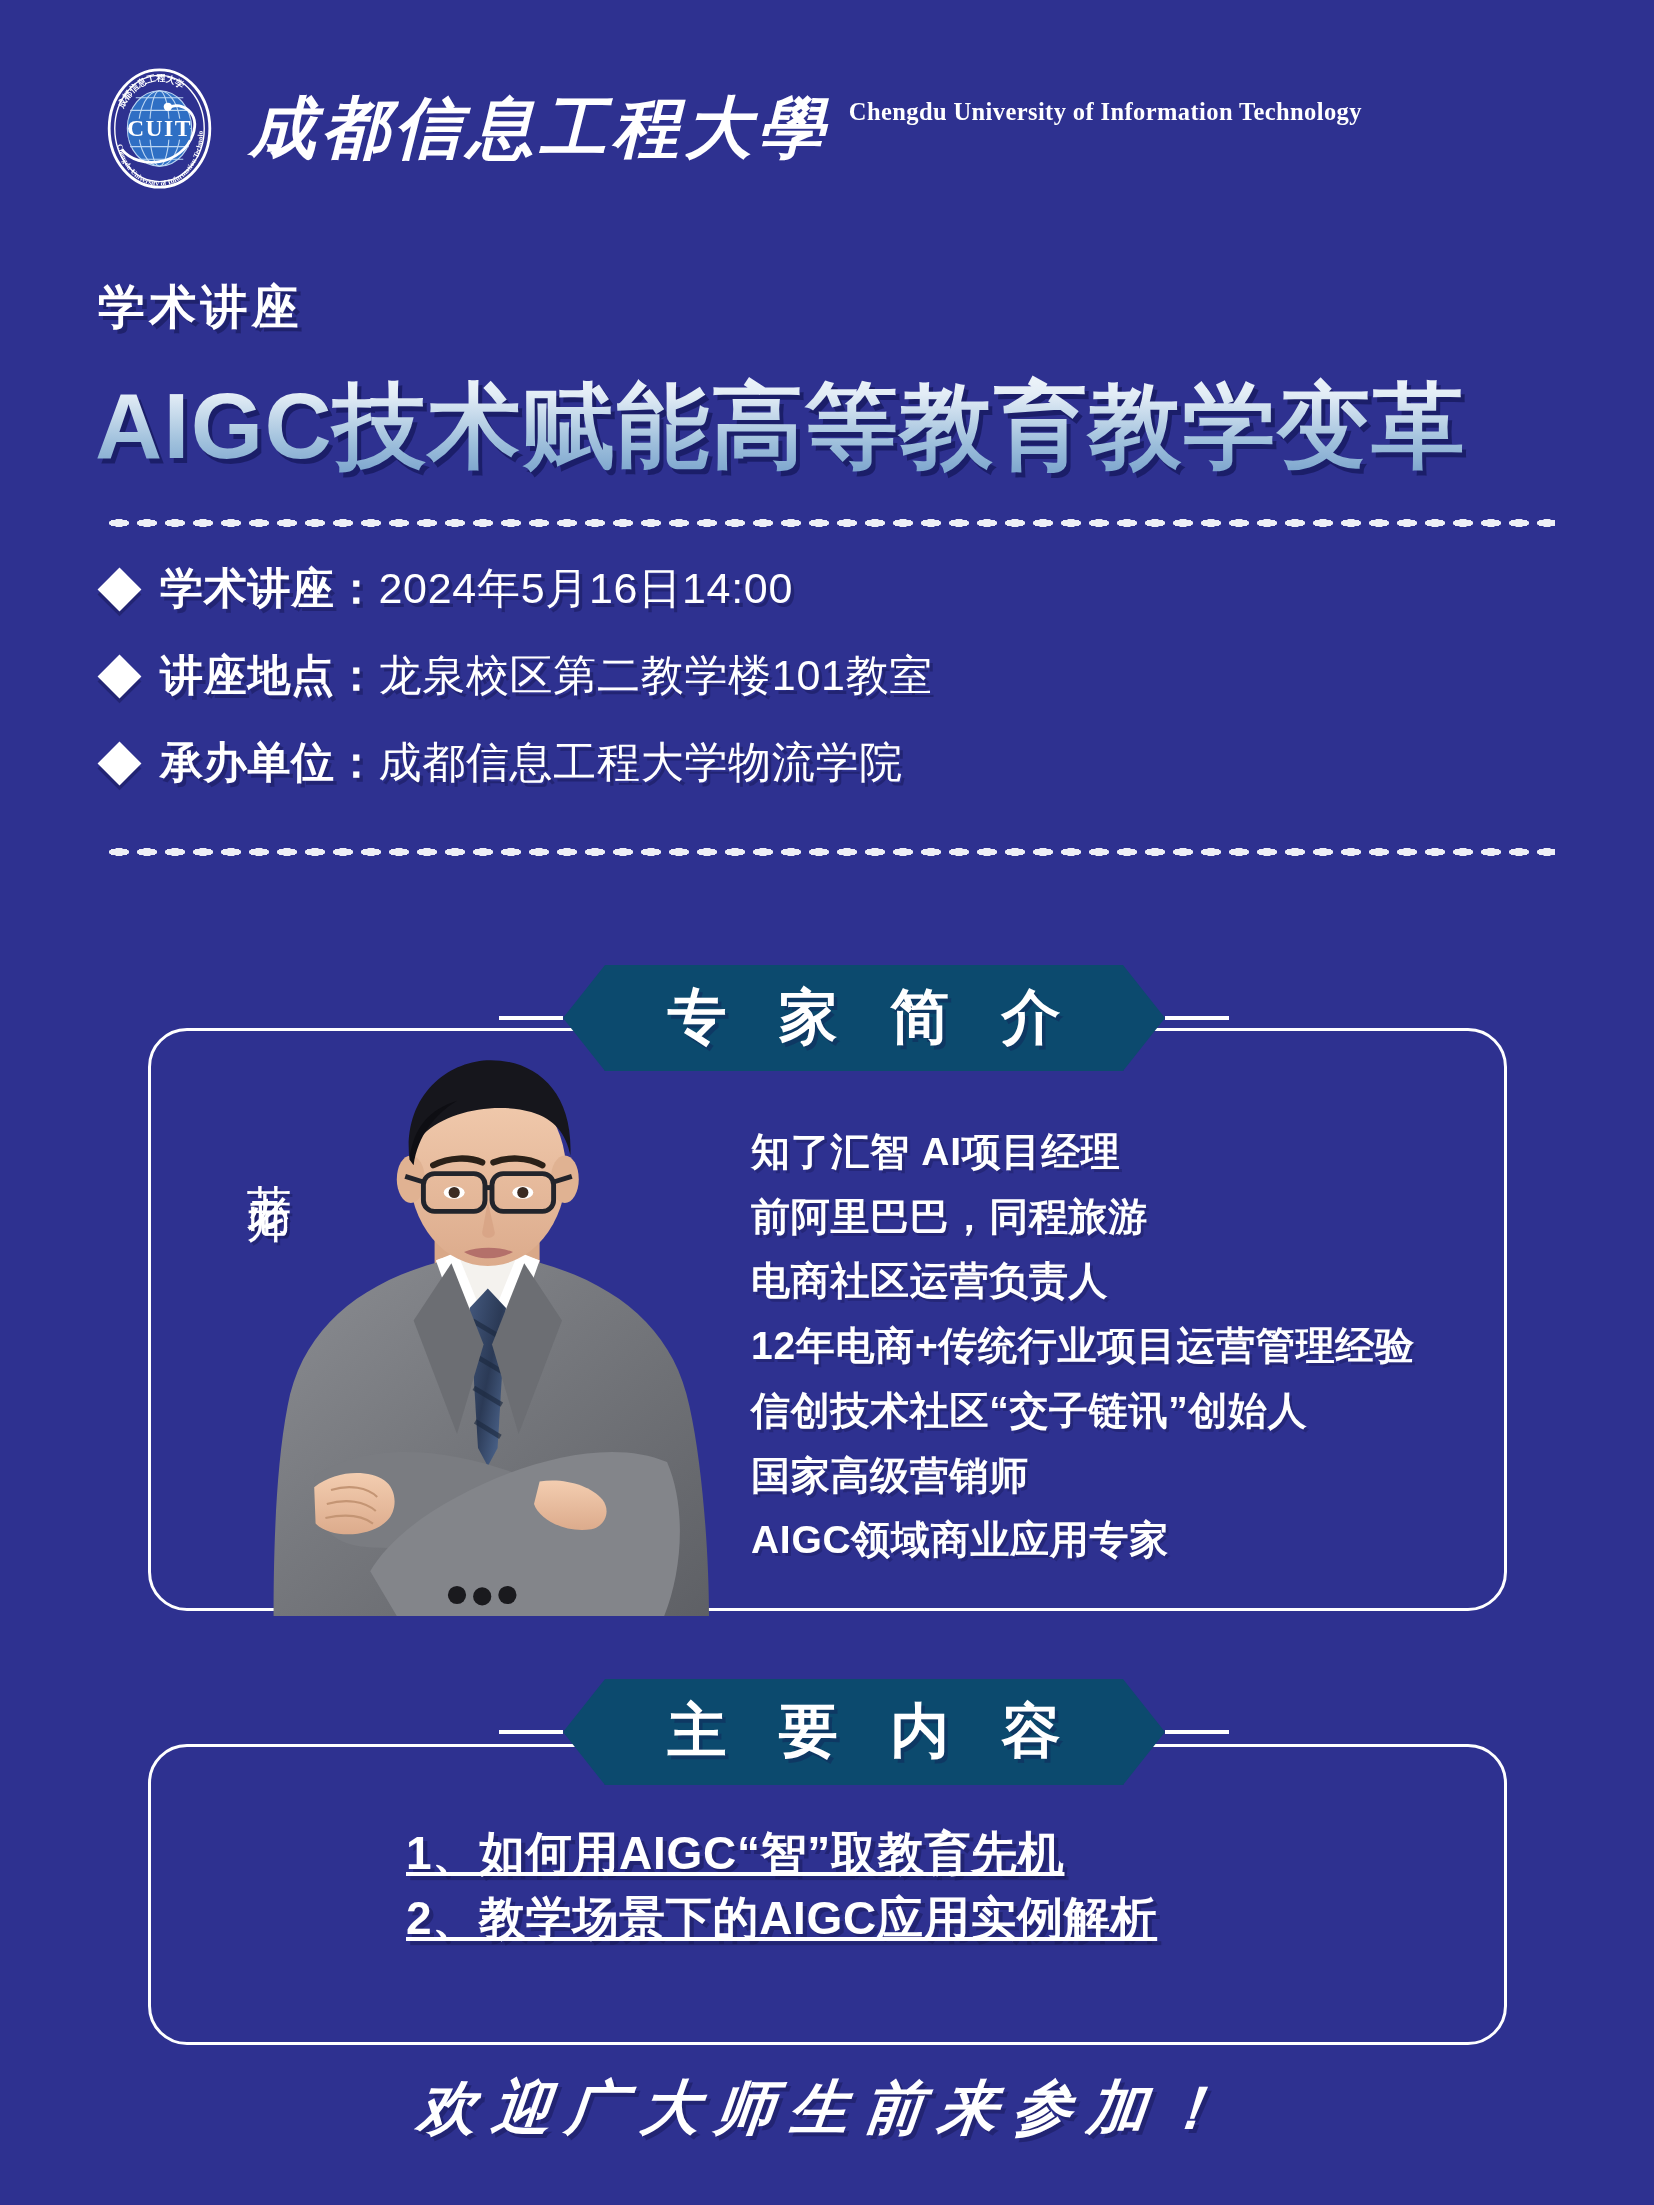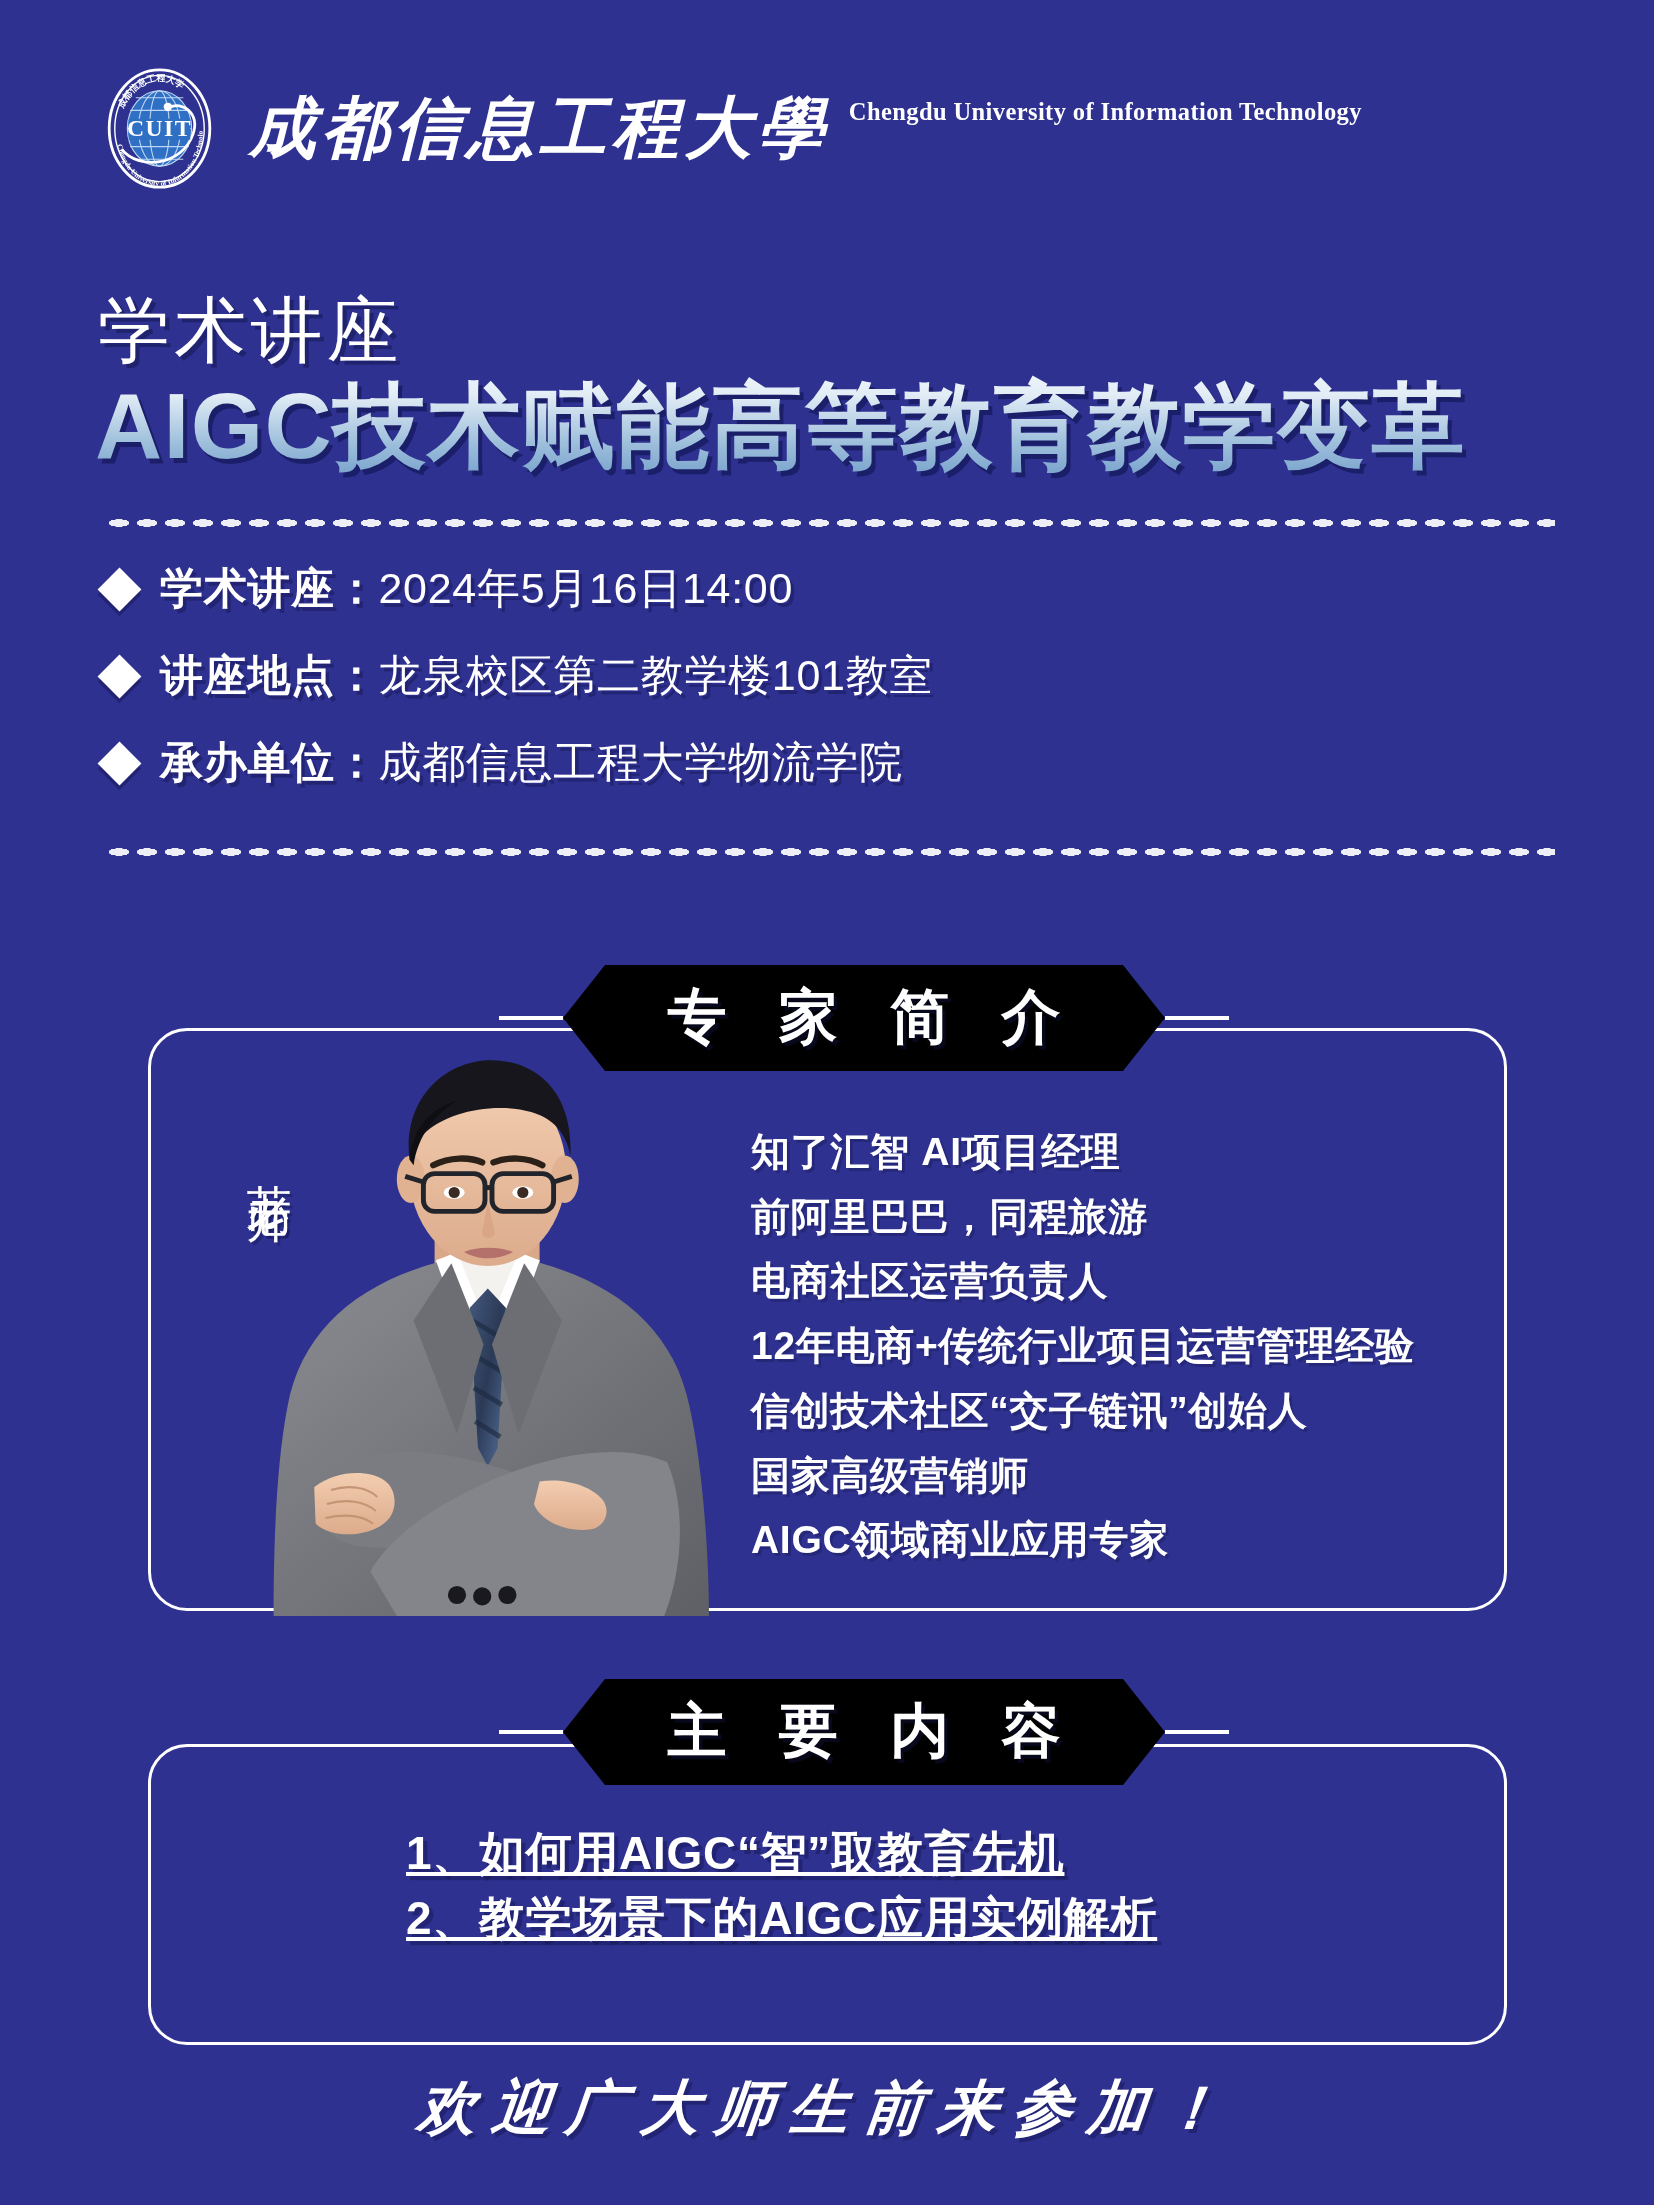--- a/index.html
+++ b/index.html
@@ -22,22 +22,22 @@
     font-style:italic;line-height:1.05;white-space:nowrap;
   }
   .logo-en{
     font-family:"Liberation Serif","DejaVu Serif",serif;
     font-size:24.5px;font-weight:700;color:#ffffff;letter-spacing:0.4px;
     white-space:nowrap;margin-top:4.2px;
   }
 
   
   .kicker{
-    position:absolute;left:98px;top:283px;
-    font-size:72px;font-weight:400;color:#ffffff;letter-spacing:4.2px;
+    position:absolute;left:98px;top:276px;
+    font-size:47px;font-weight:700;color:#ffffff;letter-spacing:4.2px;
     text-shadow:4.2px 4.2px 0 rgba(20,22,80,.55);
   }
   .main-title{
     position:absolute;left:95px;top:364px;
     font-size:93px;font-weight:700;letter-spacing:1.4px;white-space:nowrap;
     background:linear-gradient(180deg,#F3F8FC 0%,#E3EDF6 24%,#9FC0DC 62%,#6A97C6 100%);
     -webkit-background-clip:text;background-clip:text;color:transparent;
     -webkit-text-fill-color:transparent;
     filter:drop-shadow(4.9px 5.6px 0 rgba(22,24,92,.75));
   }
@@ -74,21 +74,21 @@
     position:absolute;border:3.5px solid #ffffff;border-radius:39px;
     box-sizing:border-box;
   }
   #expert-card{left:148px;top:1028px;width:1359px;height:583px;}
   #content-card{left:148px;top:1744px;width:1359px;height:301px;}
 
   
   .banner-wrap{position:absolute;display:flex;align-items:center;justify-content:center;}
   .banner-line{height:3.5px;background:#ffffff;width:64px;flex:0 0 auto;}
   .banner{
-    width:602px;height:106px;background:#000000;
+    width:602px;height:106px;background:#0c4a6e;
     clip-path:polygon(42px 0,560px 0,602px 50%,560px 100%,42px 100%,0 50%);
     display:flex;align-items:center;justify-content:center;
     box-shadow:7px 7px 0 rgba(22,24,92,.35);
   }
   .banner-text{
     font-size:59px;font-weight:700;color:#ffffff;letter-spacing:18px;
     text-indent:18px;white-space:nowrap;
     text-shadow:3.5px 3.5px 0 rgba(20,22,80,.35);
   }
   #expert-banner{left:499px;top:965px;}

